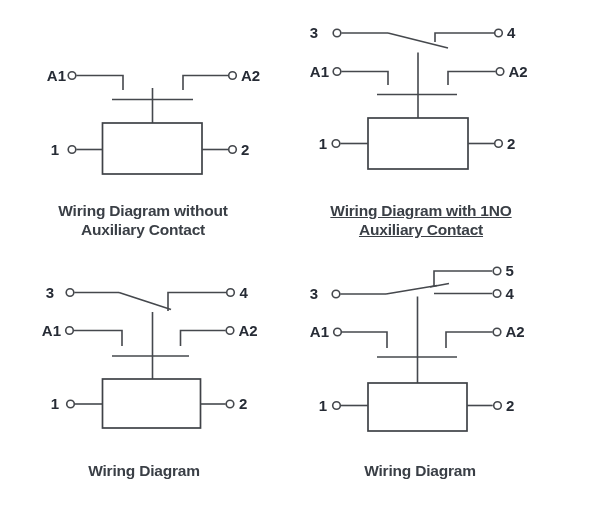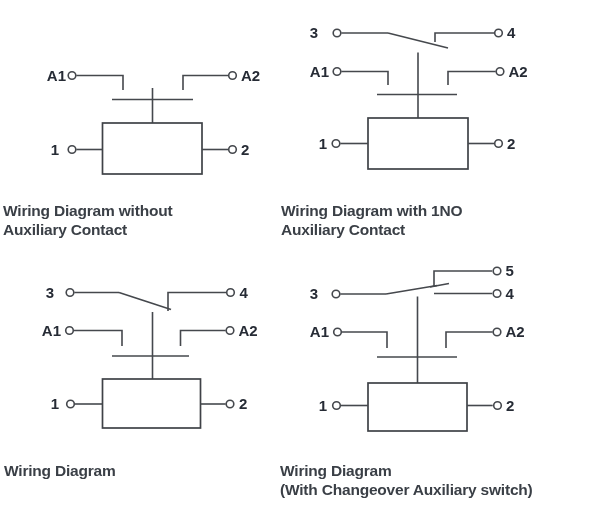--- a/index.html
+++ b/index.html
@@ -13,26 +13,26 @@
   #svg-d3{left:0;top:258px;}
   #svg-d4{left:300px;top:258px;}
   .wire{stroke:#45484d;stroke-width:1.6;fill:none;}
   .node{fill:#ffffff;stroke:#45484d;stroke-width:1.6;}
   .box{fill:none;stroke:#3f4247;stroke-width:1.7;}
   .term-label{
     font-family:"Liberation Sans",sans-serif;
     font-size:15px;font-weight:700;fill:#262b35;
   }
   .caption{
-    position:absolute;width:280px;
+    position:absolute;width:280px;text-align:center;
     font-size:15.5px;line-height:19px;font-weight:700;
     letter-spacing:-0.2px;color:#3a3f46;white-space:nowrap;
   }
   #cap1{left:3px;top:201px;}
-  #cap2{left:281px;top:201px;}
+  #cap2{left:281px;top:201px;text-decoration:underline;}
   #cap3{left:4px;top:461px;}
   #cap4{left:280px;top:461px;}
   .cap-line{display:block;}
 </style>
 </head>
 <body>
 
 <div class="screen">
 
   <svg id="svg-d1" width="300" height="200" viewBox="0 0 300 200">
@@ -138,16 +138,15 @@
   </div>
   <div class="caption" id="cap2">
     <span class="cap-line">Wiring Diagram with 1NO</span>
     <span class="cap-line">Auxiliary Contact</span>
   </div>
   <div class="caption" id="cap3">
     <span class="cap-line">Wiring Diagram</span>
   </div>
   <div class="caption" id="cap4">
     <span class="cap-line">Wiring Diagram</span>
-    <span class="cap-line">(With Changeover Auxiliary switch)</span>
   </div>
 
 </div>
 
 </body></html>

